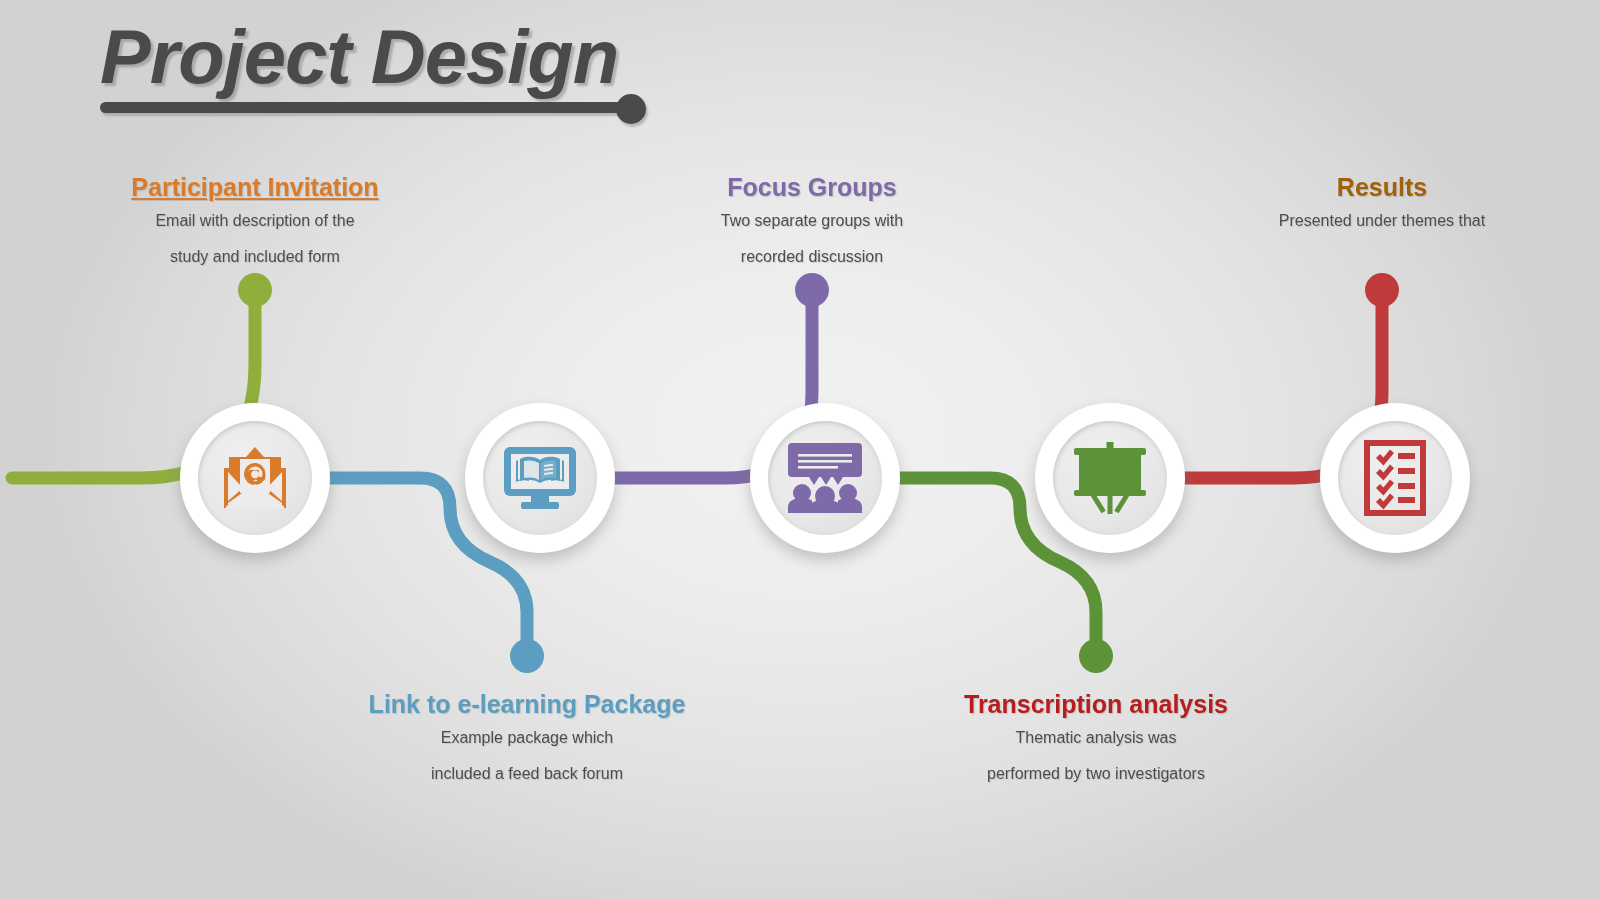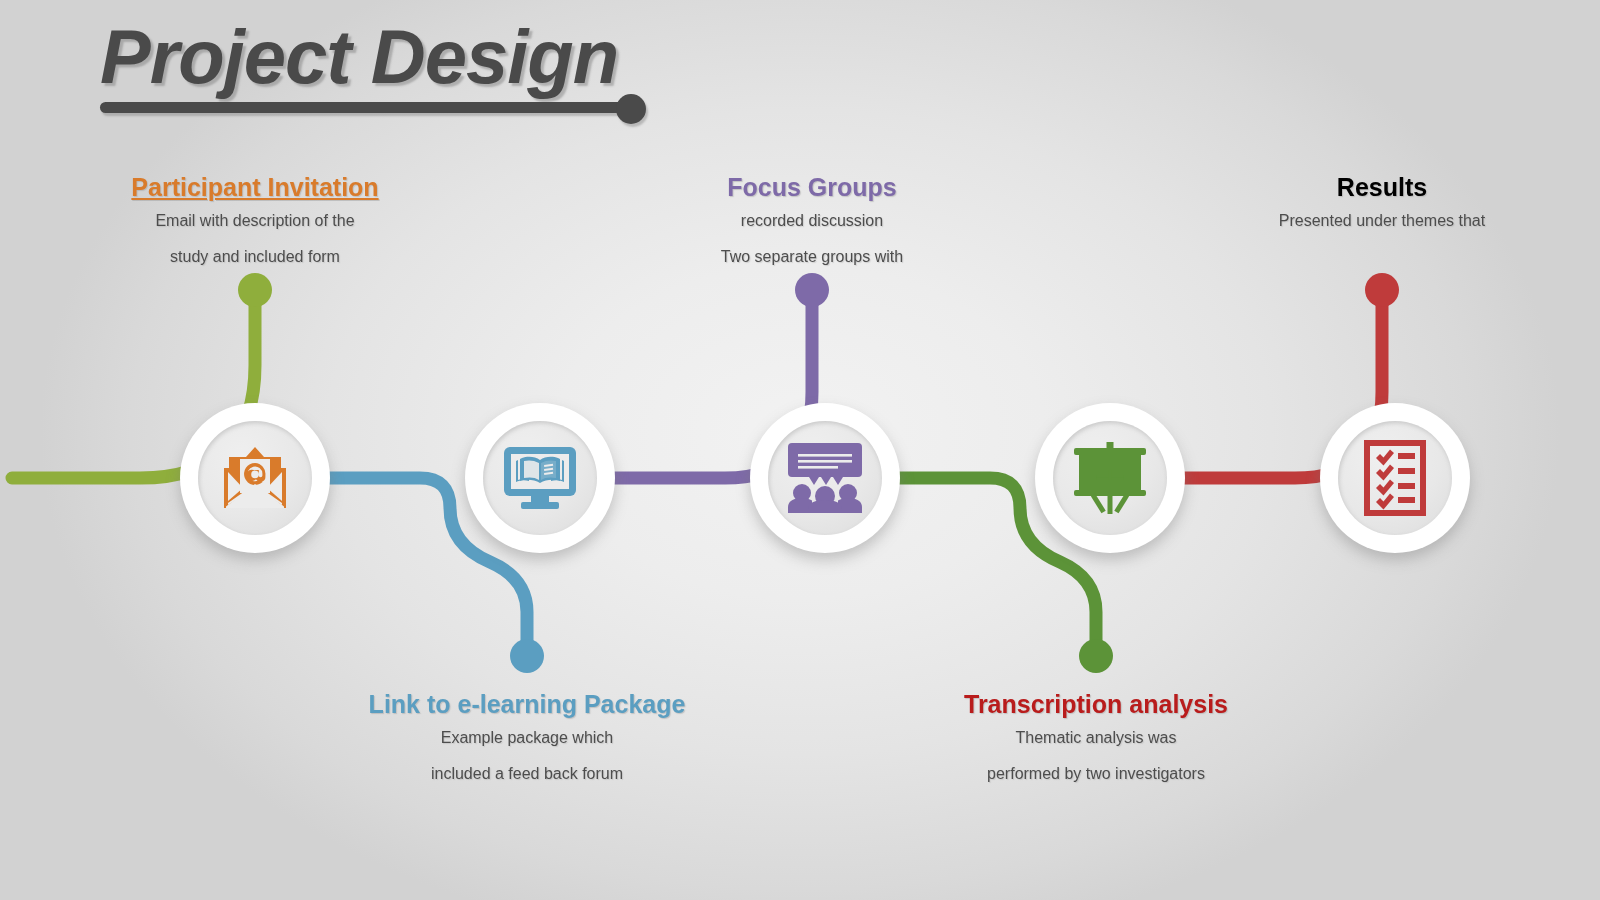--- a/index.html
+++ b/index.html
@@ -286,31 +286,31 @@
   <div class="caption-title" style="color: rgb(91, 158, 193);">Link to e-learning Package</div>
   <div class="caption-desc">
     <div>Example package which</div>
     <div>included a feed back forum</div>
   </div>
 </div>
 
 <div class="caption" style="left:622px; top:172px; width:380px;">
   <div class="caption-title" style="color: rgb(126, 106, 168);">Focus Groups</div>
   <div class="caption-desc">
+    <div>Two separate groups with</div>
     <div>recorded discussion</div>
-    <div>Two separate groups with</div>
   </div>
 </div>
 
 <div class="caption" style="left:896px; top:689px; width:400px;">
   <div class="caption-title" style="color: #b91c1c;">Transcription analysis</div>
   <div class="caption-desc">
     <div>Thematic analysis was</div>
     <div>performed by two investigators</div>
   </div>
 </div>
 
 <div class="caption" style="left:1172px; top:172px; width:420px;">
-  <div class="caption-title" style="color: #000000;">Results</div>
+  <div class="caption-title" style="color: #a16207;">Results</div>
   <div class="caption-desc">
     <div>Presented under themes that</div>
   </div>
 </div>
 
 </body></html>

